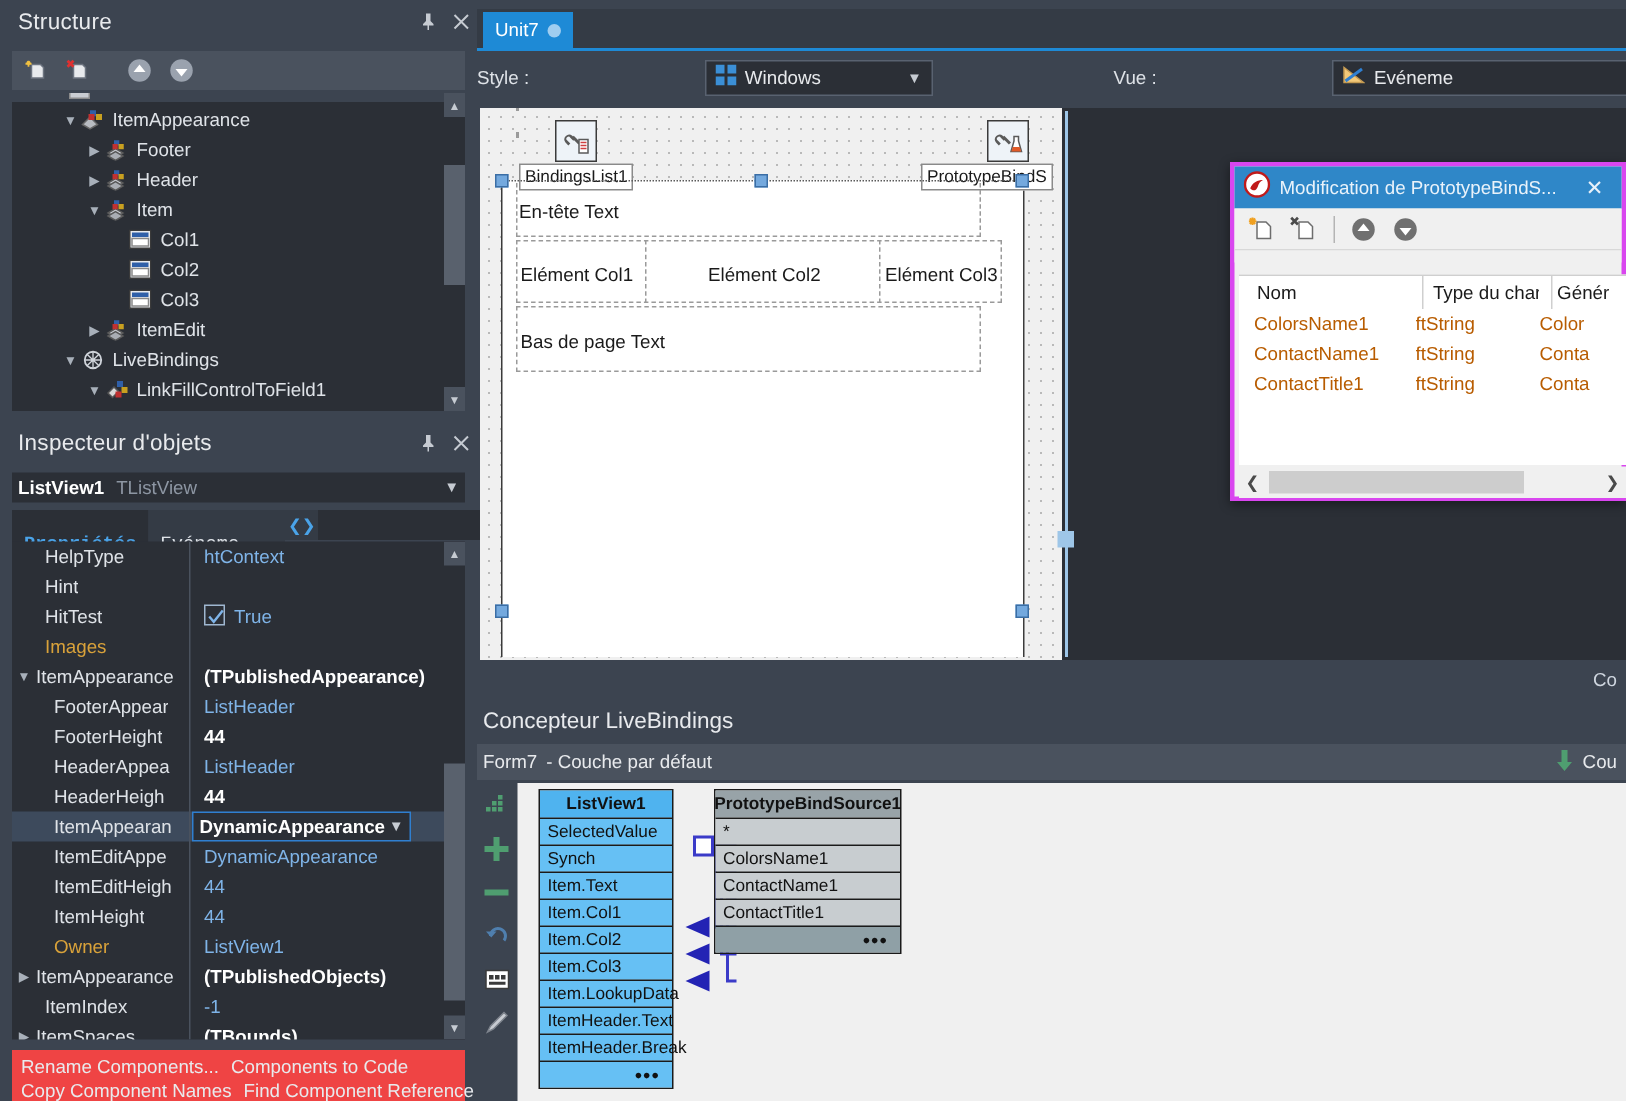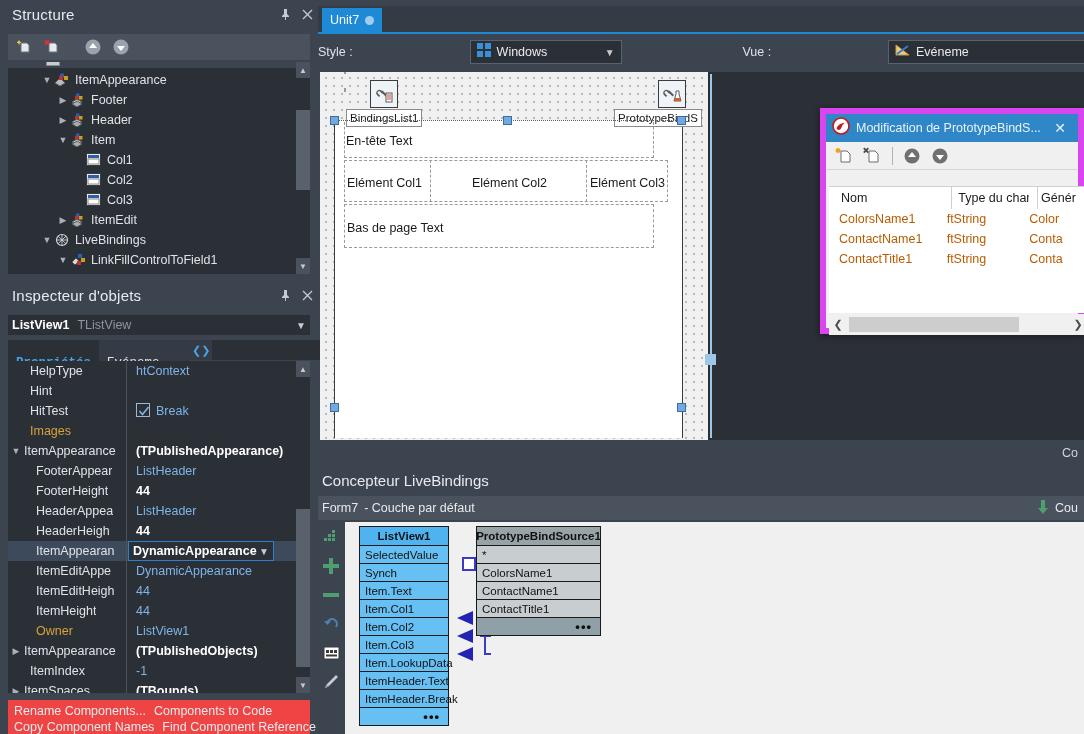--- a/index.html
+++ b/index.html
@@ -179,21 +179,21 @@
   #design-right-strip { position:absolute; left:708px; top:72px; width:376px; height:368px;
                         background:#2b2f36; }
   #splitter-line { position:absolute; left:710px; top:74px; width:2px; height:364px;
                    background:#9ec6e8; }
   #splitter-handle { position:absolute; left:705px; top:354px; width:11px; height:11px;
                      background:#9ec6e8; }
   #corner-label { position:absolute; right:6px; top:446px; color:#cfd6df; font-size:12.5px; }
 
   
   #dialog { position:absolute; left:820px; top:108px; width:264px; height:226px;
-            background:#f0f0f0; border:6px solid #d946ef;
+            background:#f0f0f0; border:3px solid #d946ef;
             box-shadow: 0 2px 7px rgba(0,0,0,.45); }
   #dlg-title { height:28px; background:#2f87c8; display:flex; align-items:center;
                padding:0 6px; gap:6px; }
   #dlg-title .dtitle { flex:1; color:#e9f2fa; font-size:12.5px; white-space:nowrap; }
   #dlg-close { width:24px; height:24px; display:flex; align-items:center;
                justify-content:center; color:#e9f2fa; font-size:14px; cursor:pointer; }
   #dlg-toolbar { height:28px; background:#f0f0f0; display:flex; align-items:center;
                  gap:2px; padding-left:6px; border-bottom:1px solid #d8d8d8; }
   .dtb { width:26px; height:24px; display:flex; align-items:center;
          justify-content:center; cursor:pointer; }
@@ -475,21 +475,21 @@
             <span class="oi-key" style="max-width: 104px;">Hint</span>
           </div>
           <div class="oi-row">
             <span class="oi-exp" style="margin-left: 6px;"></span>
             <span class="oi-key" style="max-width: 104px;">HitTest</span>
             <span class="oi-check">
               <svg width="12" height="12" viewBox="0 0 12 12">
                 <path d="M1.5 6l3 3.5L10.5 2" stroke="#7fb4e8" stroke-width="1.6" fill="none"></path>
               </svg>
             </span>
-            <span class="oi-val" style="left: 148px;">Break</span>
+            <span class="oi-val" style="left: 148px;">True</span>
           </div>
           <div class="oi-row">
             <span class="oi-exp" style="margin-left: 6px;"></span>
             <span class="oi-key orange" style="max-width: 104px;">Images</span>
           </div>
           <div class="oi-row">
             <span class="oi-exp" style="margin-left: 0px;">▼</span>
             <span class="oi-key" style="max-width: 110px;">ItemAppearance</span>
             <span class="oi-val bold">(TPublishedAppearance)</span>
           </div>

